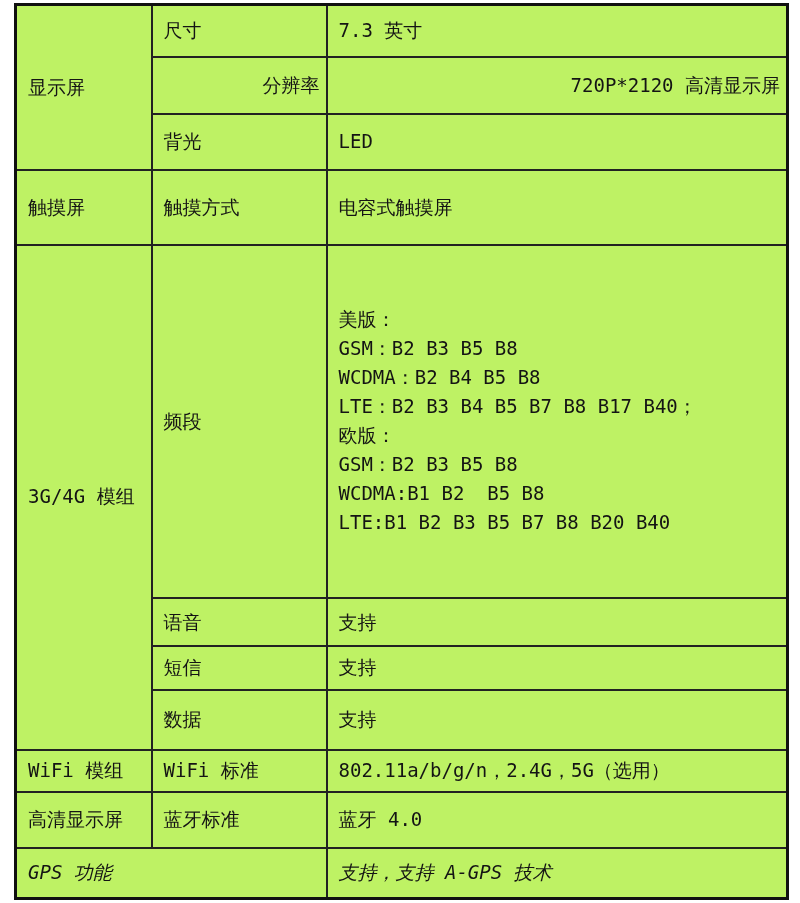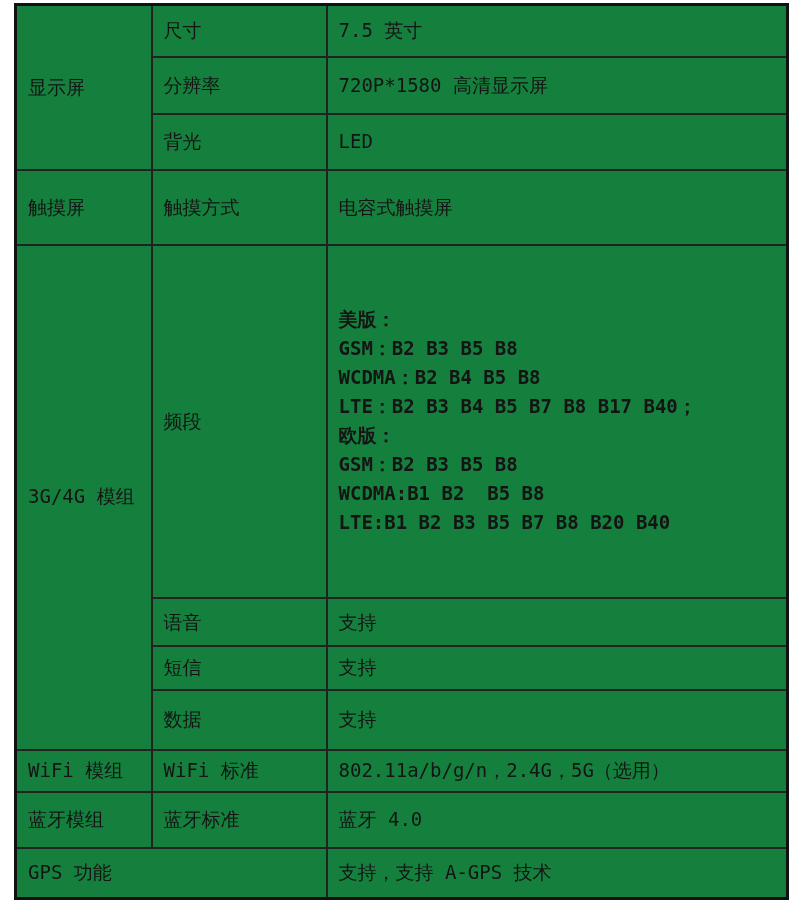--- a/index.html
+++ b/index.html
@@ -23,62 +23,61 @@
     border-collapse: collapse;
     table-layout: fixed;
     border: 3px solid #111111;
   }
   td {
     border: 2px solid #222222;
     vertical-align: middle;
     padding: 0 6px 0 11px;
     font-size: 19px;
     line-height: 1.35;
-    background: #15803d;
+    background: #bef264;
     overflow: hidden;
   }
   .band-cell {
     padding-top: 6px;
     padding-bottom: 6px;
-    font-weight: bold;
   }
   .band-line {
     white-space: pre;
     line-height: 29px;
   }
   tr.r-size      { height: 52px; }
-  tr.r-res       { height: 56px; }
+  tr.r-res       { height: 56px; text-align: right; }
   tr.r-backlight { height: 55px; }
   tr.r-touch     { height: 73px; margin-top: 16px; }
   tr.r-band      { height: 348px; }
   tr.r-voice     { height: 47px; }
   tr.r-sms       { height: 43px; }
   tr.r-data      { height: 59px; }
   tr.r-wifi      { height: 41px; }
   tr.r-bt        { height: 55px; }
-  tr.r-gps       { height: 50px; }
+  tr.r-gps       { height: 50px; font-style: italic; }
 </style>
 </head>
 <body>
 
 <table class="spec-table">
   <colgroup>
     <col style="width:136px">
     <col style="width:175px">
     <col style="width:461px">
   </colgroup>
   <tbody>
     <tr class="r-size">
       <td rowspan="3">显示屏</td>
       <td>尺寸</td>
-      <td>7.5 英寸</td>
+      <td>7.3 英寸</td>
     </tr>
     <tr class="r-res">
       <td>分辨率</td>
-      <td>720P*1580 高清显示屏</td>
+      <td>720P*2120 高清显示屏</td>
     </tr>
     <tr class="r-backlight">
       <td>背光</td>
       <td>LED</td>
     </tr>
     <tr class="r-touch">
       <td>触摸屏</td>
       <td>触摸方式</td>
       <td>电容式触摸屏</td>
     </tr>
@@ -107,21 +106,21 @@
     <tr class="r-data">
       <td>数据</td>
       <td>支持</td>
     </tr>
     <tr class="r-wifi">
       <td>WiFi 模组</td>
       <td>WiFi 标准</td>
       <td>802.11a/b/g/n，2.4G，5G（选用）</td>
     </tr>
     <tr class="r-bt">
-      <td>蓝牙模组</td>
+      <td>高清显示屏</td>
       <td>蓝牙标准</td>
       <td>蓝牙 4.0</td>
     </tr>
     <tr class="r-gps">
       <td colspan="2">GPS 功能</td>
       <td>支持，支持 A-GPS 技术</td>
     </tr>
   </tbody>
 </table>
 

